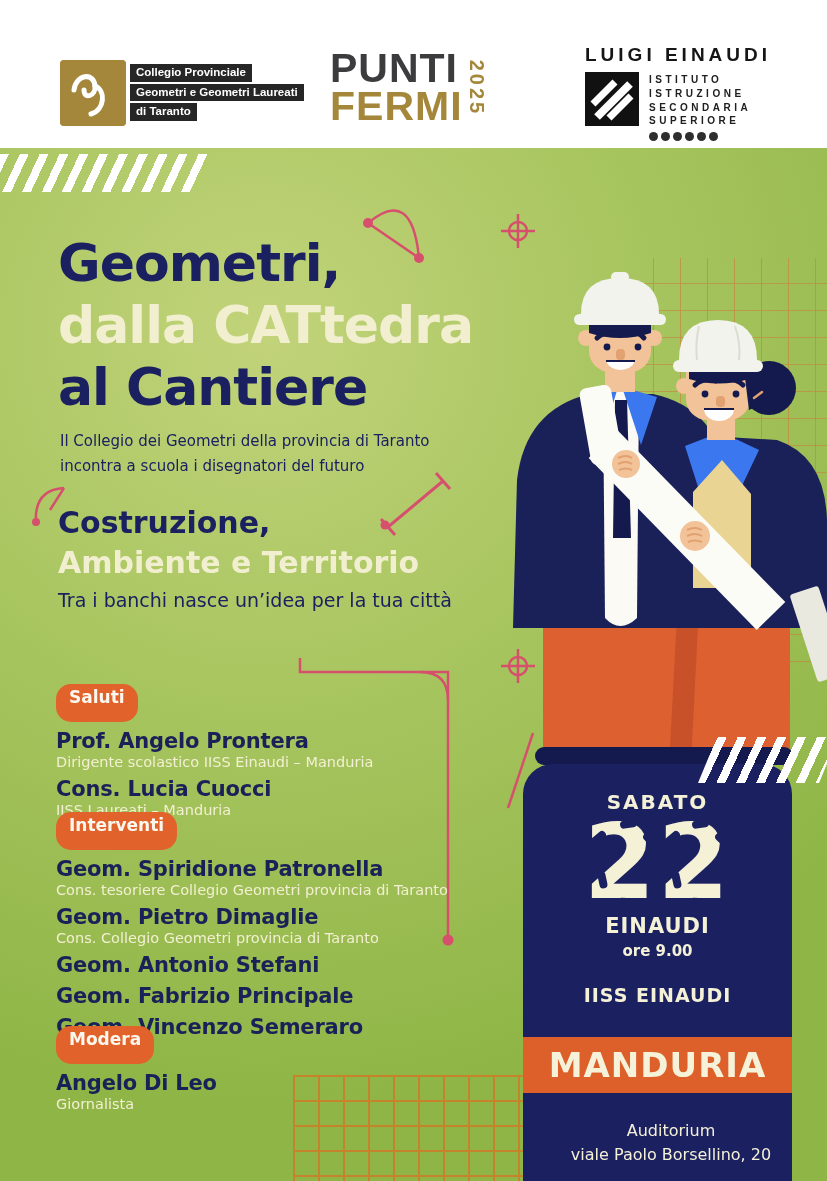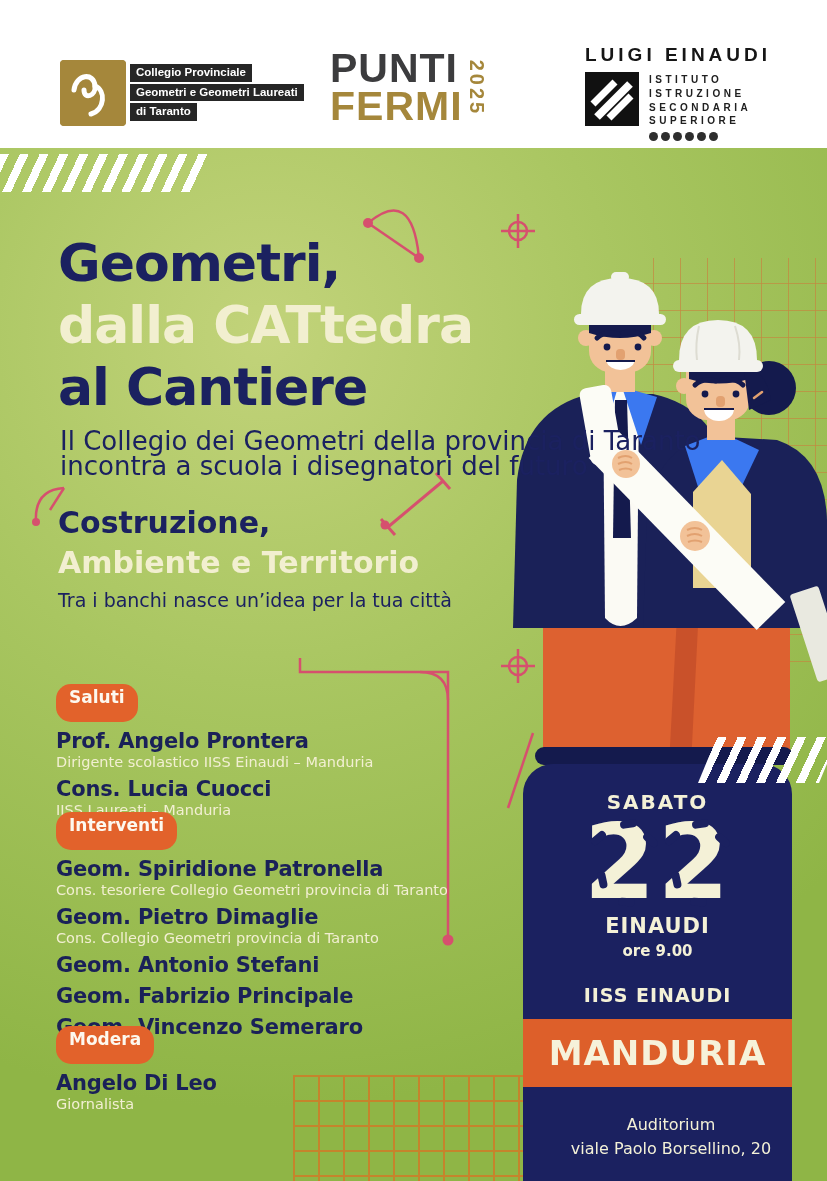--- a/index.html
+++ b/index.html
@@ -34,21 +34,21 @@
   .stripesB{left:698px;top:589px;width:140px;height:46px;clip-path:polygon(19px 0,100% 0,calc(100% - 19px) 100%,0 100%);z-index:6;}
   .illu{position:absolute;left:437px;top:0;width:390px;height:617px;z-index:1;}
   .pinkdecor{position:absolute;left:0;top:0;width:827px;height:1033px;z-index:2;pointer-events:none;}
   .gridBL{position:absolute;left:293px;top:927px;width:230px;height:106px;opacity:.85;z-index:1;
         background-image:repeating-linear-gradient(to right,#cf7c28 0 2px,transparent 2px 25px),
                          repeating-linear-gradient(to bottom,#cf7c28 0 2px,transparent 2px 25px);}
   
   .title{position:absolute;left:58px;top:84px;font-weight:800;font-size:52px;line-height:62px;letter-spacing:-1px;z-index:3;}
   .title .t1,.title .t3{color:#1b2160;}
   .title .t2{color:#f2efd0;}
-  .subtitle{position:absolute;left:60px;top:281px;font-size:26px;line-height:25px;color:#1b2160;z-index:3;}
+  .subtitle{position:absolute;left:60px;top:281px;font-size:15px;line-height:25px;color:#1b2160;z-index:3;}
   .theme{position:absolute;left:58px;top:357px;z-index:3;}
   .theme .c1{font-weight:800;font-size:30px;color:#1b2160;}
   .theme .c2{font-weight:800;font-size:30px;color:#f2efd0;margin-top:5px;}
   .theme .tag{font-size:19px;color:#1b2160;margin-top:9px;}
   .section{position:absolute;left:56px;z-index:3;width:470px;}
   .sec-saluti{top:536px;}
   .sec-interventi{top:664px;}
   .sec-modera{top:878px;}
   .badge{display:inline-block;background:#e2622b;color:#fdf8ef;font-weight:700;font-size:17px;
         padding:3px 13px 15px;border-radius:15px;}
@@ -56,21 +56,21 @@
   .prole{font-size:14.5px;color:#f2efd2;margin-top:1px;}
   
   .card{position:absolute;left:523px;top:616px;width:269px;height:417px;background:#1b2160;
         border-radius:30px 30px 0 0;z-index:5;text-align:center;color:#f4f1d7;overflow:hidden;}
   .ev-day{margin-top:26px;font-weight:800;font-size:20px;letter-spacing:2px;}
   .ev-date{position:relative;display:inline-block;font-weight:800;font-size:103px;line-height:96px;letter-spacing:2px;}
   .ev-date i{position:absolute;width:17px;height:8px;border-radius:4px;background:#1b2160;display:block;}
   .ev-month{font-weight:800;font-size:21px;letter-spacing:1px;margin-top:4px;}
   .ev-time{font-weight:700;font-size:15px;margin-top:4px;}
   .ev-school{font-weight:800;font-size:19px;letter-spacing:1px;margin-top:24px;}
-  .ev-city{margin-top:13px;height:68px;background:#dd5f2a;display:flex;align-items:center;justify-content:center;
+  .ev-city{margin-top:31px;height:56px;background:#dd5f2a;display:flex;align-items:center;justify-content:center;
         font-weight:800;font-size:34px;letter-spacing:1px;color:#f6f2da;}
   .ev-venue{margin-top:26px;font-size:16px;line-height:1.5;padding-left:27px;}
 </style>
 </head>
 <body>
 
 <div class="page">
 
   <div class="hdr">
 

